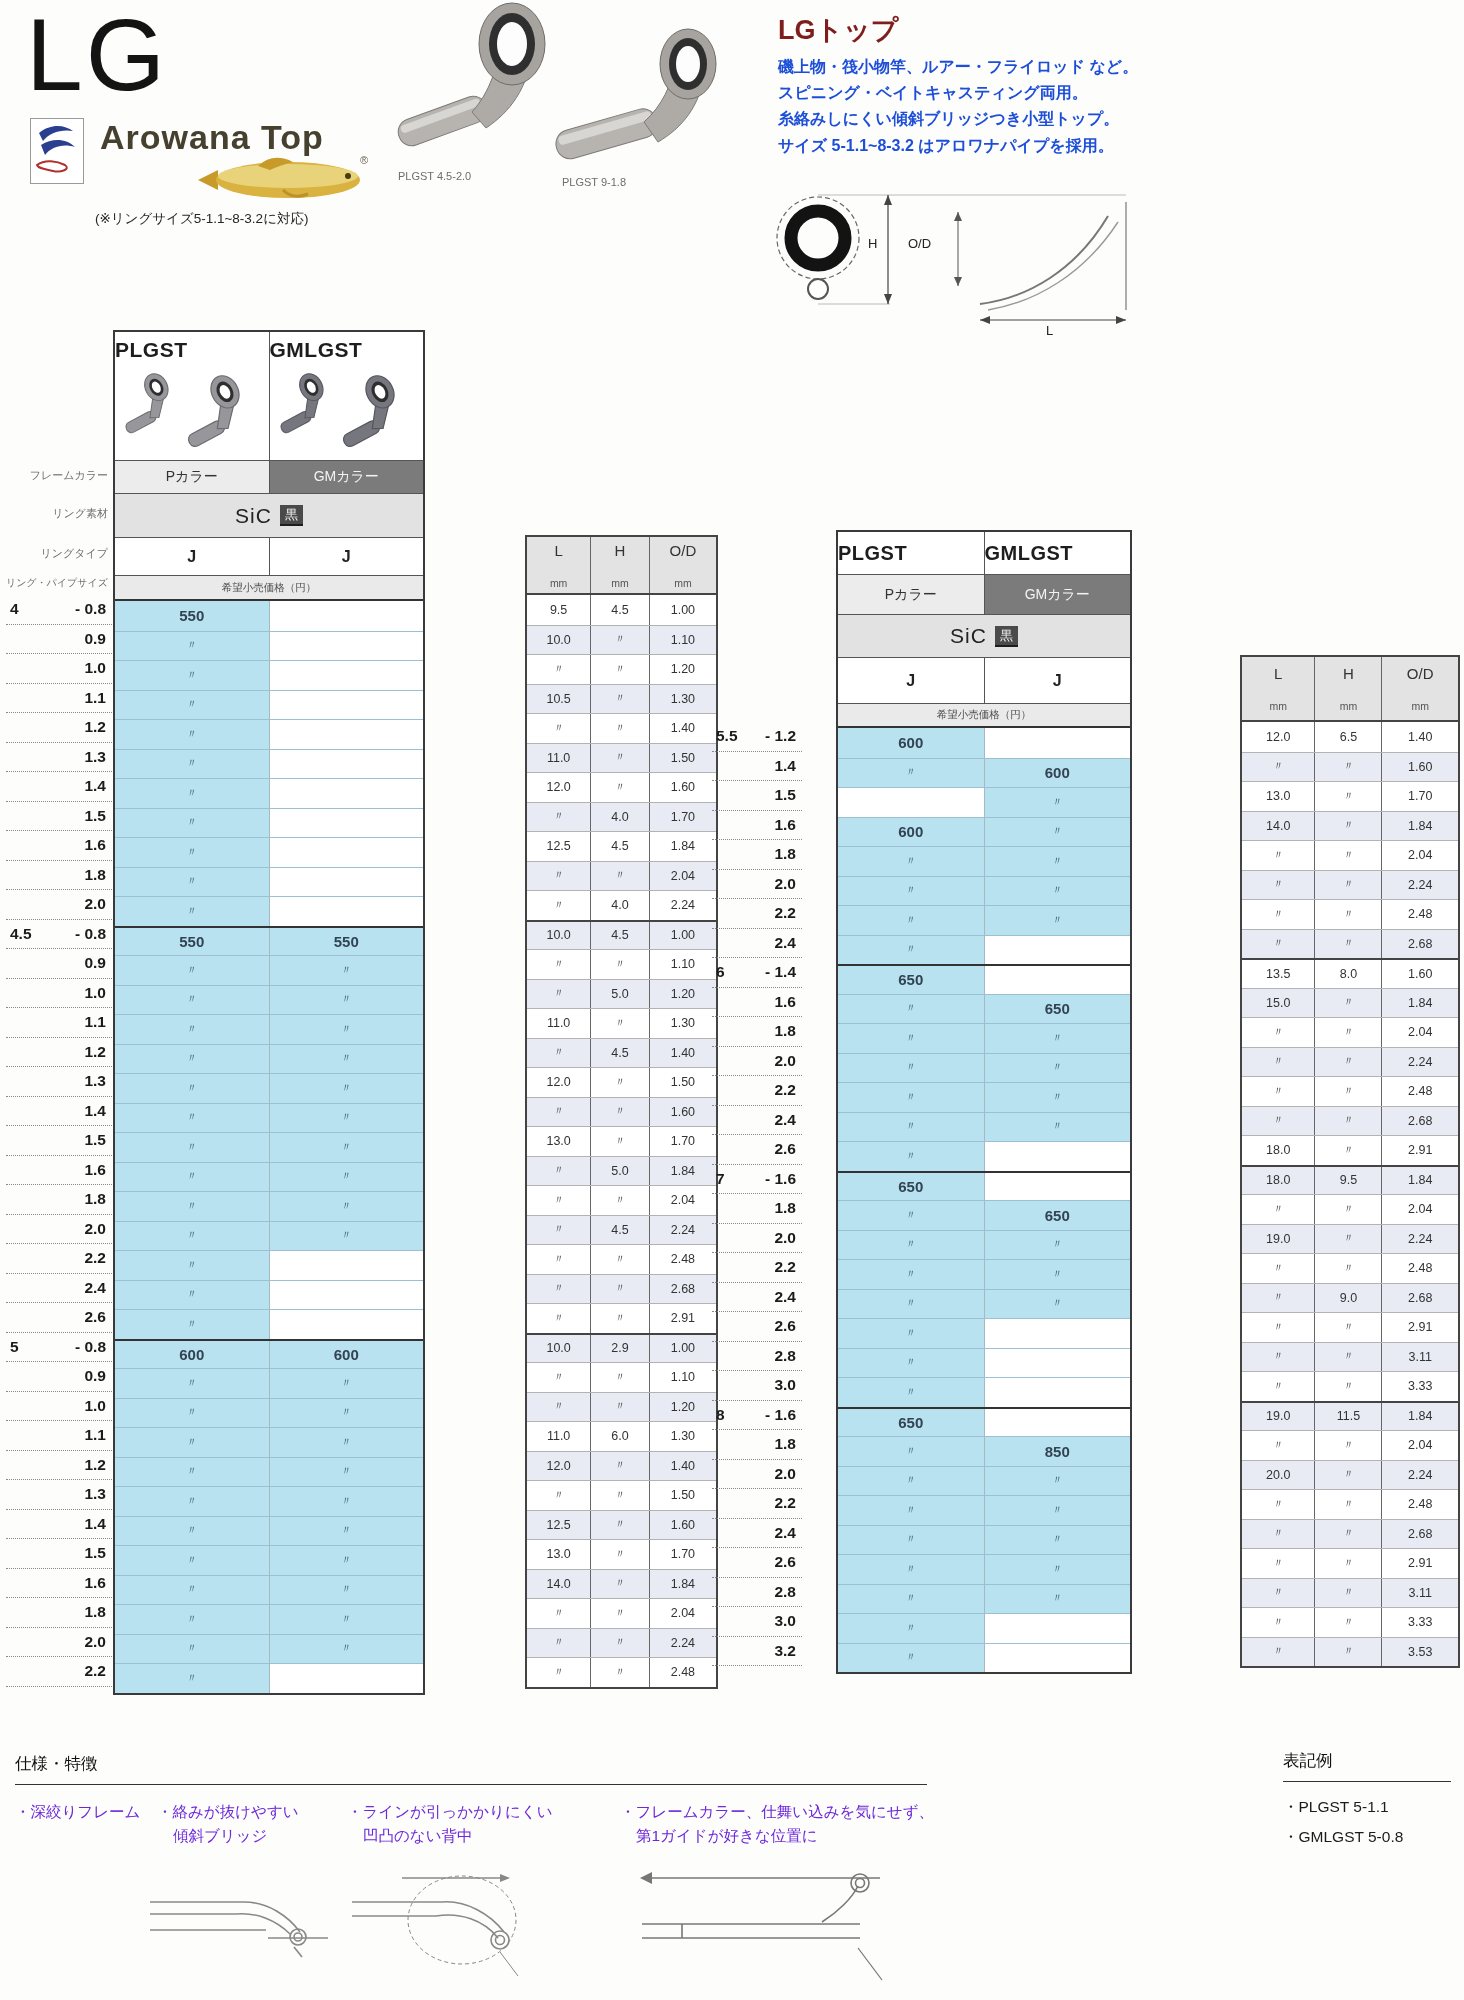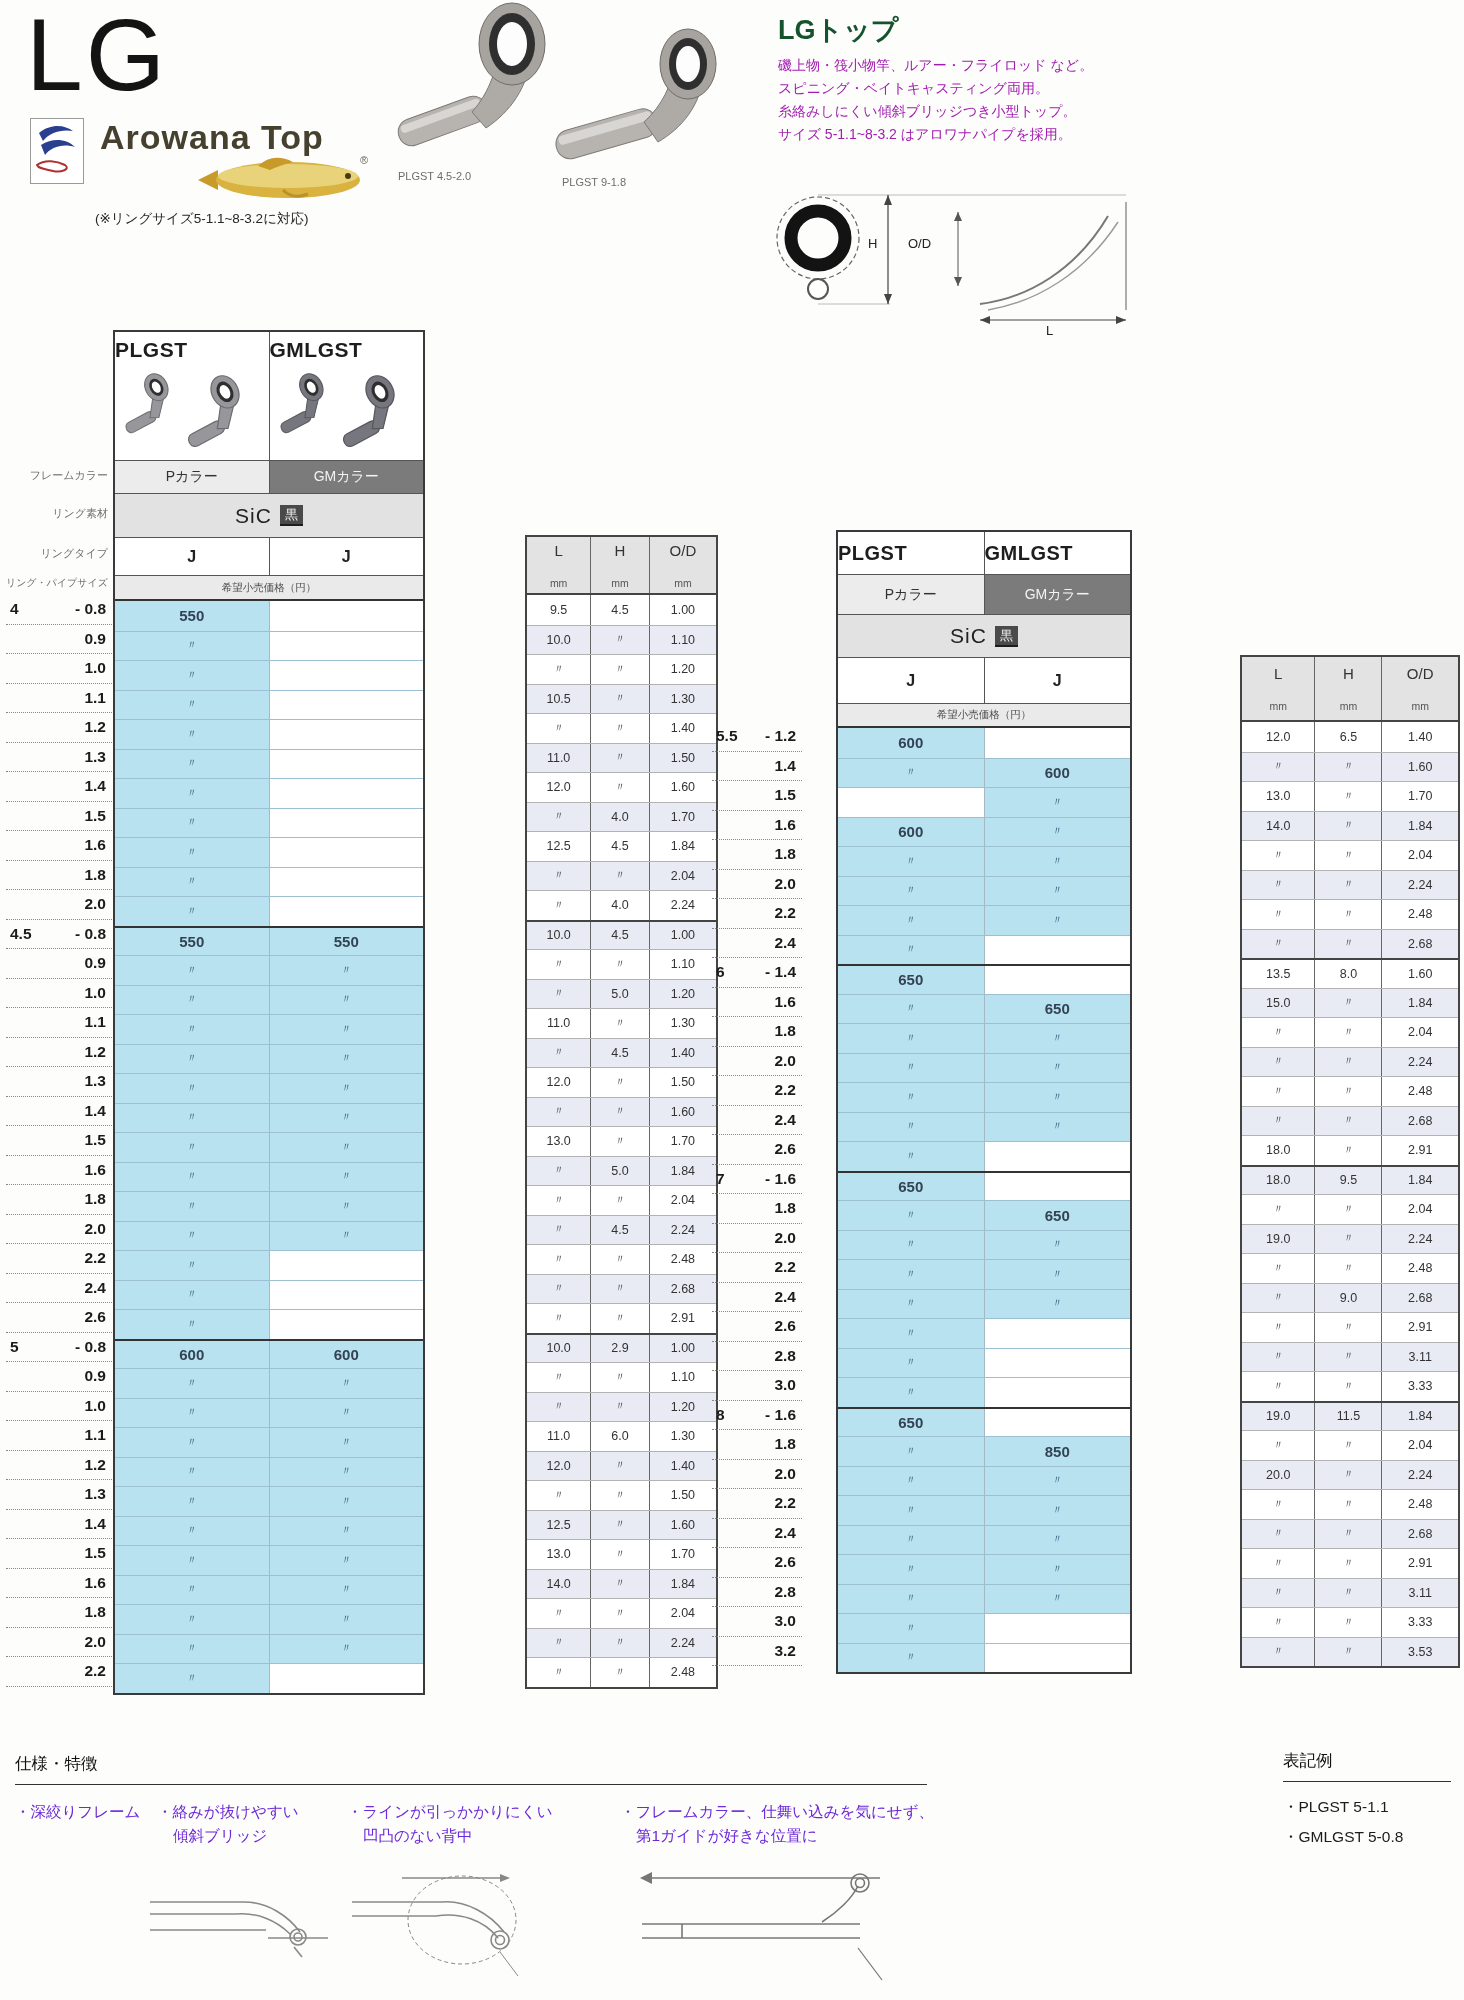--- a/index.html
+++ b/index.html
@@ -8,22 +8,22 @@
   .abs{position:absolute;}
 
   
   .lg-title{position:absolute;left:26px;top:2px;font-size:102px;font-weight:400;letter-spacing:3px;color:#141414;line-height:1.05;}
   .tf-logo{position:absolute;left:30px;top:118px;width:52px;height:64px;border:1px solid #9a9a9a;background:#fff;}
   .arowana{position:absolute;left:98px;top:110px;width:310px;height:100px;}
   .arowana-text{position:absolute;left:2px;top:8px;font-size:34px;font-weight:700;color:#46402f;letter-spacing:1px;}
   .rmark{position:absolute;left:262px;top:44px;font-size:11px;color:#6b6452;}
   .ring-note{position:absolute;left:95px;top:210px;font-size:13.5px;color:#262626;}
   .caption{position:absolute;font-size:11px;color:#6d6d6d;}
-  .lg-heading{position:absolute;left:778px;top:12px;font-size:27px;font-weight:700;color:#14532d;}
-  .desc{position:absolute;left:778px;top:54px;width:680px;font-size:14px;line-height:1.64;color:#a21caf;}
+  .lg-heading{position:absolute;left:778px;top:12px;font-size:27px;font-weight:700;color:#7f1d1d;}
+  .desc{position:absolute;left:778px;top:54px;width:680px;font-size:16px;line-height:1.64;color:#1d4ed8;font-weight:bold;}
 
   
   :root{--rh:29.5px;--hl:#b9e2f1;--alt:#e8ebf4;--gmh:#7b7b7b;}
   .btable{position:absolute;background:#fff;border:2px solid #3a3a3a;box-sizing:border-box;}
   #l-main{left:113px;top:330px;width:312px;}
   #r-main{left:836px;top:530px;width:296px;}
   .model-row{display:flex;border-bottom:1px solid #555;}
   #l-main .model-row{height:128px;}
   #r-main .model-row{height:42px;}
   .model-cell{flex:1;display:flex;flex-direction:column;justify-content:flex-start;padding-top:6px;box-sizing:border-box;}

